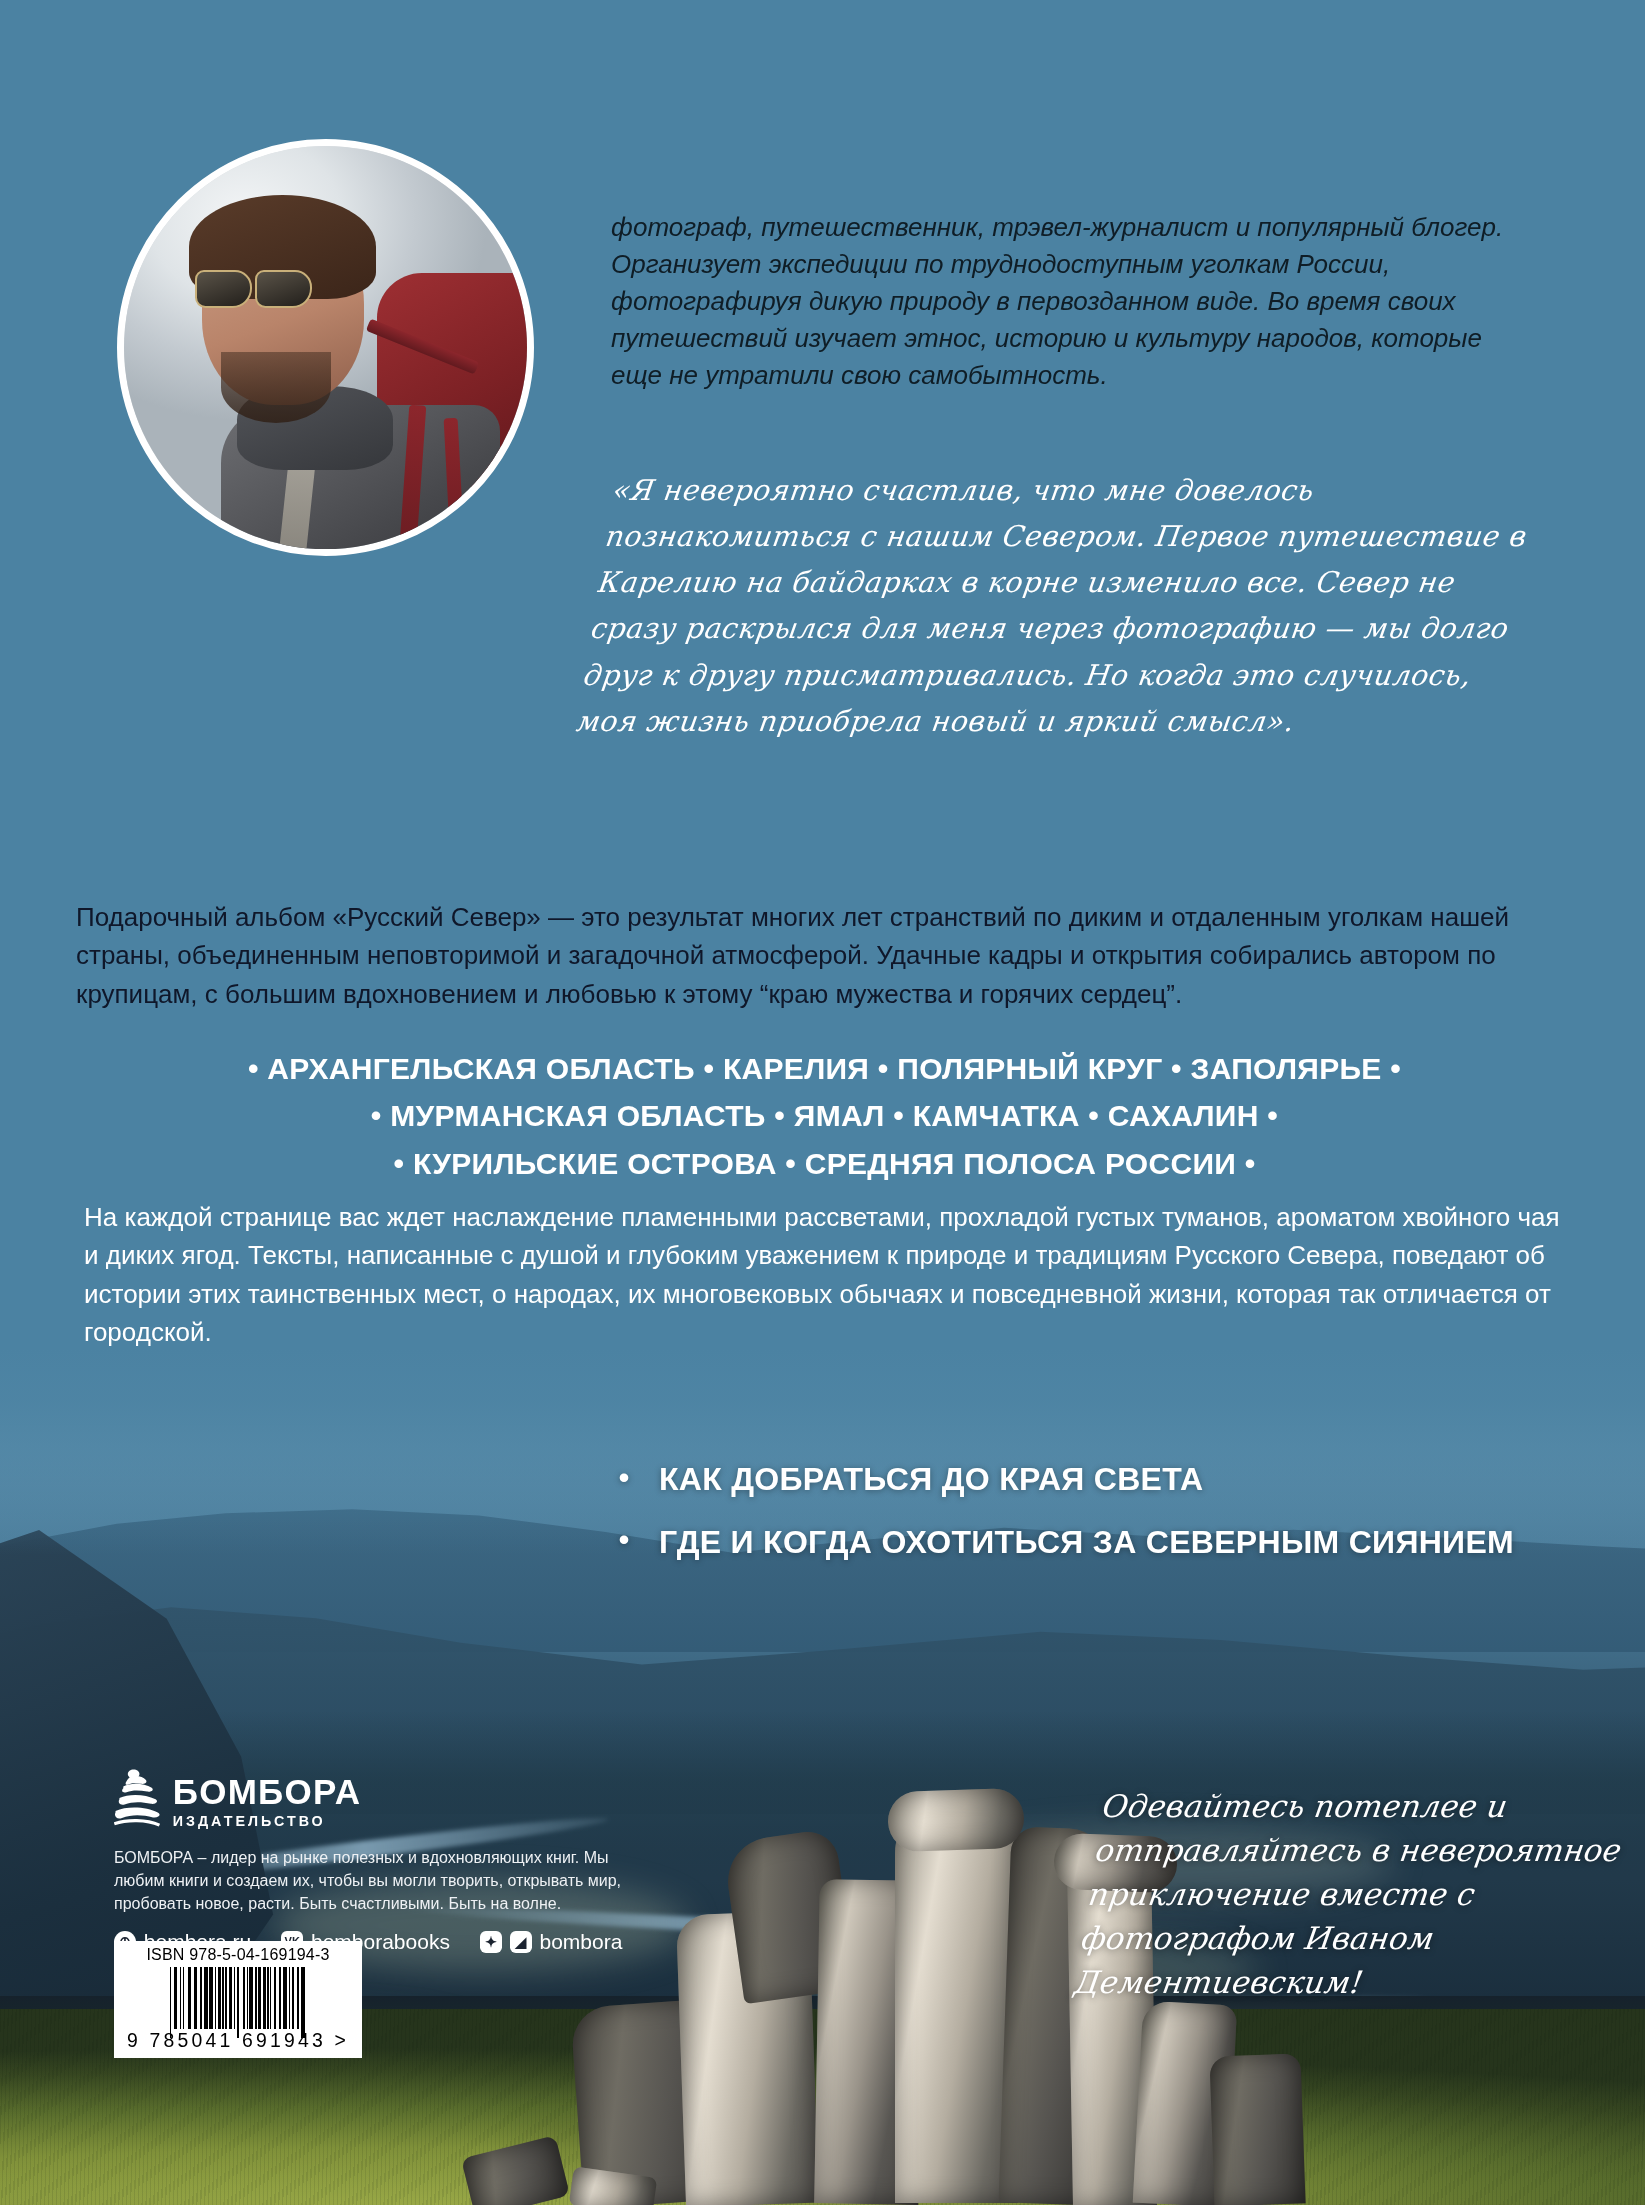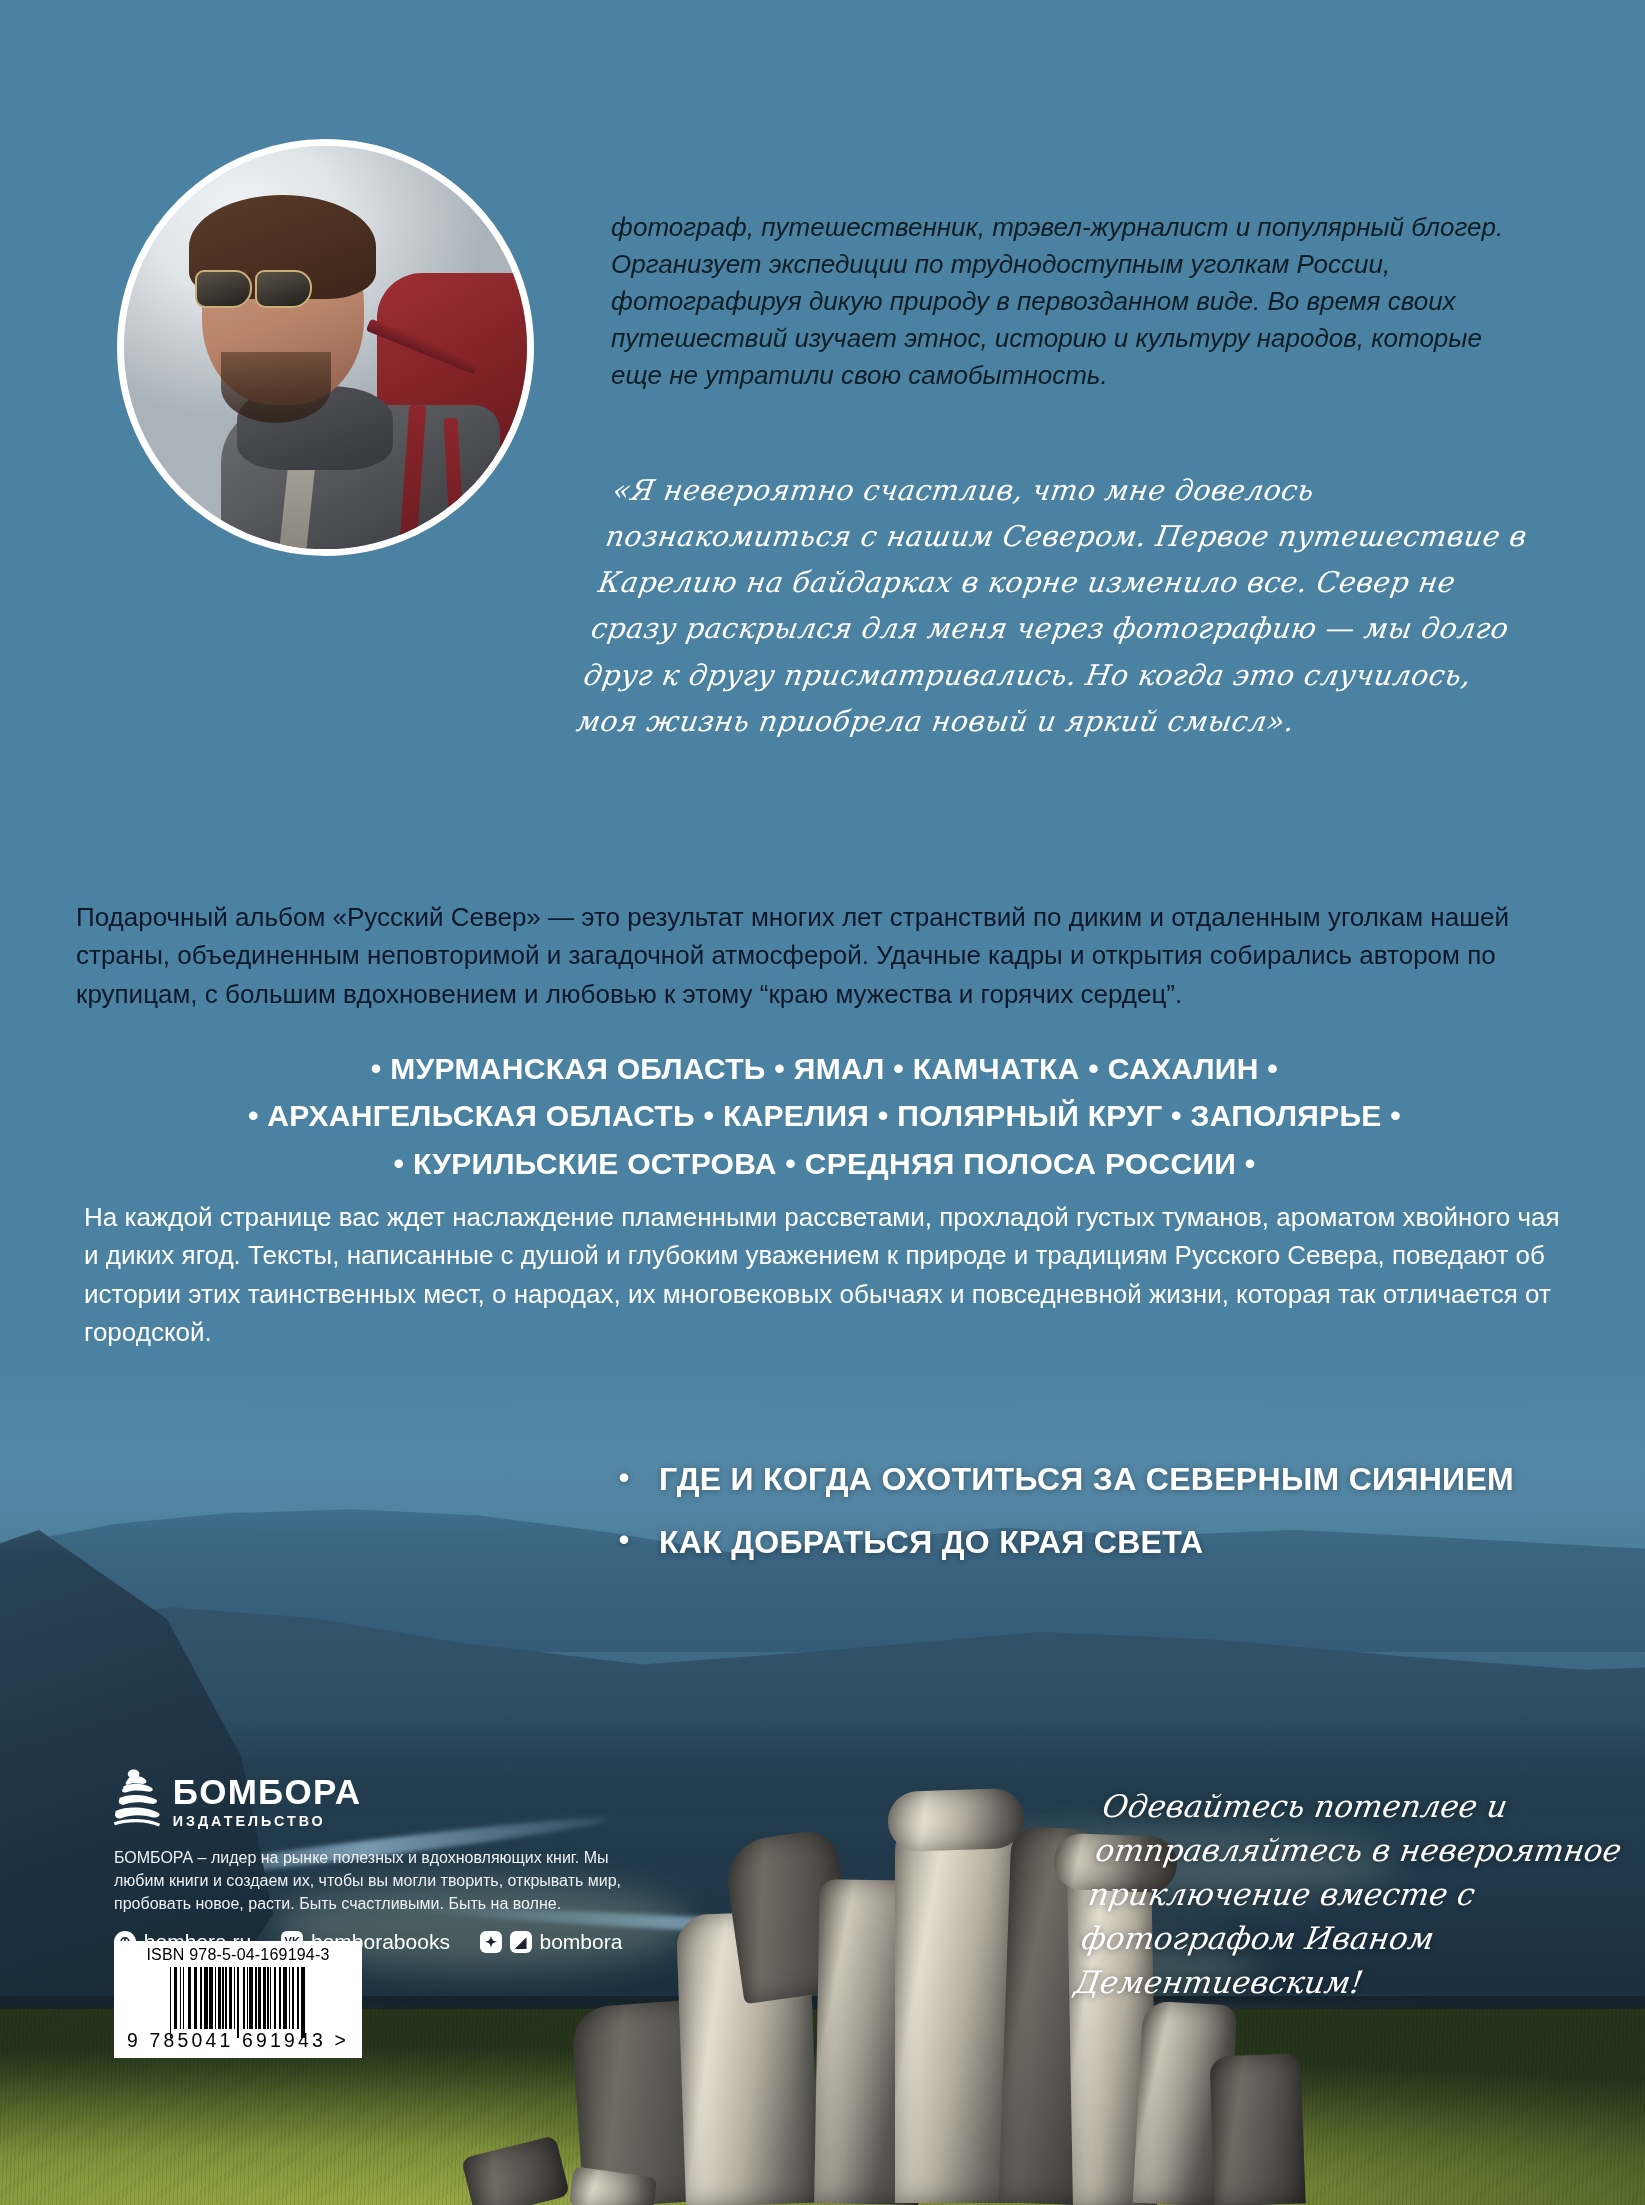--- a/index.html
+++ b/index.html
@@ -395,31 +395,31 @@
   </div>
 
 
   <div class="author-bio">фотограф, путешественник, трэвел-журналист и популярный блогер. Организует экспедиции по труднодоступным уголкам России, фотографируя дикую природу в первозданном виде. Во время своих путешествий изучает этнос, историю и культуру народов, которые еще не утратили свою самобытность.</div>
 
   <div class="quote-hand">«Я невероятно счастлив, что мне довелось познакомиться с нашим Севером. Первое путешествие в Карелию на байдарках в корне изменило все. Север не сразу раскрылся для меня через фотографию — мы долго друг к другу присматривались. Но когда это случилось, моя жизнь приобрела новый и яркий смысл».</div>
 
   <div class="blurb">Подарочный альбом «Русский Север» — это результат многих лет странствий по диким и отдаленным уголкам нашей страны, объединенным неповторимой и загадочной атмосферой. Удачные кадры и открытия собирались автором по крупицам, с большим вдохновением и любовью к этому “краю мужества и горячих сердец”.</div>
 
   <div class="regions">
+    <div>• АРХАНГЕЛЬСКАЯ ОБЛАСТЬ • КАРЕЛИЯ • ПОЛЯРНЫЙ КРУГ • ЗАПОЛЯРЬЕ •</div>
     <div>• МУРМАНСКАЯ ОБЛАСТЬ • ЯМАЛ • КАМЧАТКА • САХАЛИН •</div>
-    <div>• АРХАНГЕЛЬСКАЯ ОБЛАСТЬ • КАРЕЛИЯ • ПОЛЯРНЫЙ КРУГ • ЗАПОЛЯРЬЕ •</div>
     <div>• КУРИЛЬСКИЕ ОСТРОВА • СРЕДНЯЯ ПОЛОСА РОССИИ •</div>
   </div>
 
   <div class="blurb2">На каждой странице вас ждет наслаждение пламенными рассветами, прохладой густых туманов, ароматом хвойного чая и диких ягод. Тексты, написанные с душой и глубоким уважением к природе и традициям Русского Севера, поведают об истории этих таинственных мест, о народах, их многовековых обычаях и повседневной жизни, которая так отличается от городской.</div>
 
   <div class="learn">
     <ul>
+      <li>КАК ДОБРАТЬСЯ ДО КРАЯ СВЕТА</li>
       <li>ГДЕ И КОГДА ОХОТИТЬСЯ ЗА СЕВЕРНЫМ СИЯНИЕМ</li>
-      <li>КАК ДОБРАТЬСЯ ДО КРАЯ СВЕТА</li>
     </ul>
   </div>
 
   <div class="pub">
     <div class="pub-logo">
       <svg class="pub-mark" viewBox="0 0 72 96">
         <g fill="#ffffff">
           <path d="M30 4c5 0 9 3 9 7s-4 7-9 7-9-3-9-7 4-7 9-7z"></path>
           <path d="M24 16c8-4 20-2 25 4 3 4-2 7-8 6-7-1-13-2-19 1-4 2-6-1-3-5 1-2 3-4 5-6z"></path>
           <path d="M14 30c12-6 32-5 44 2 4 3 0 7-7 6-11-2-22-3-32 1-6 2-9-2-5-6 0-1 0-2 0-3z"></path>

